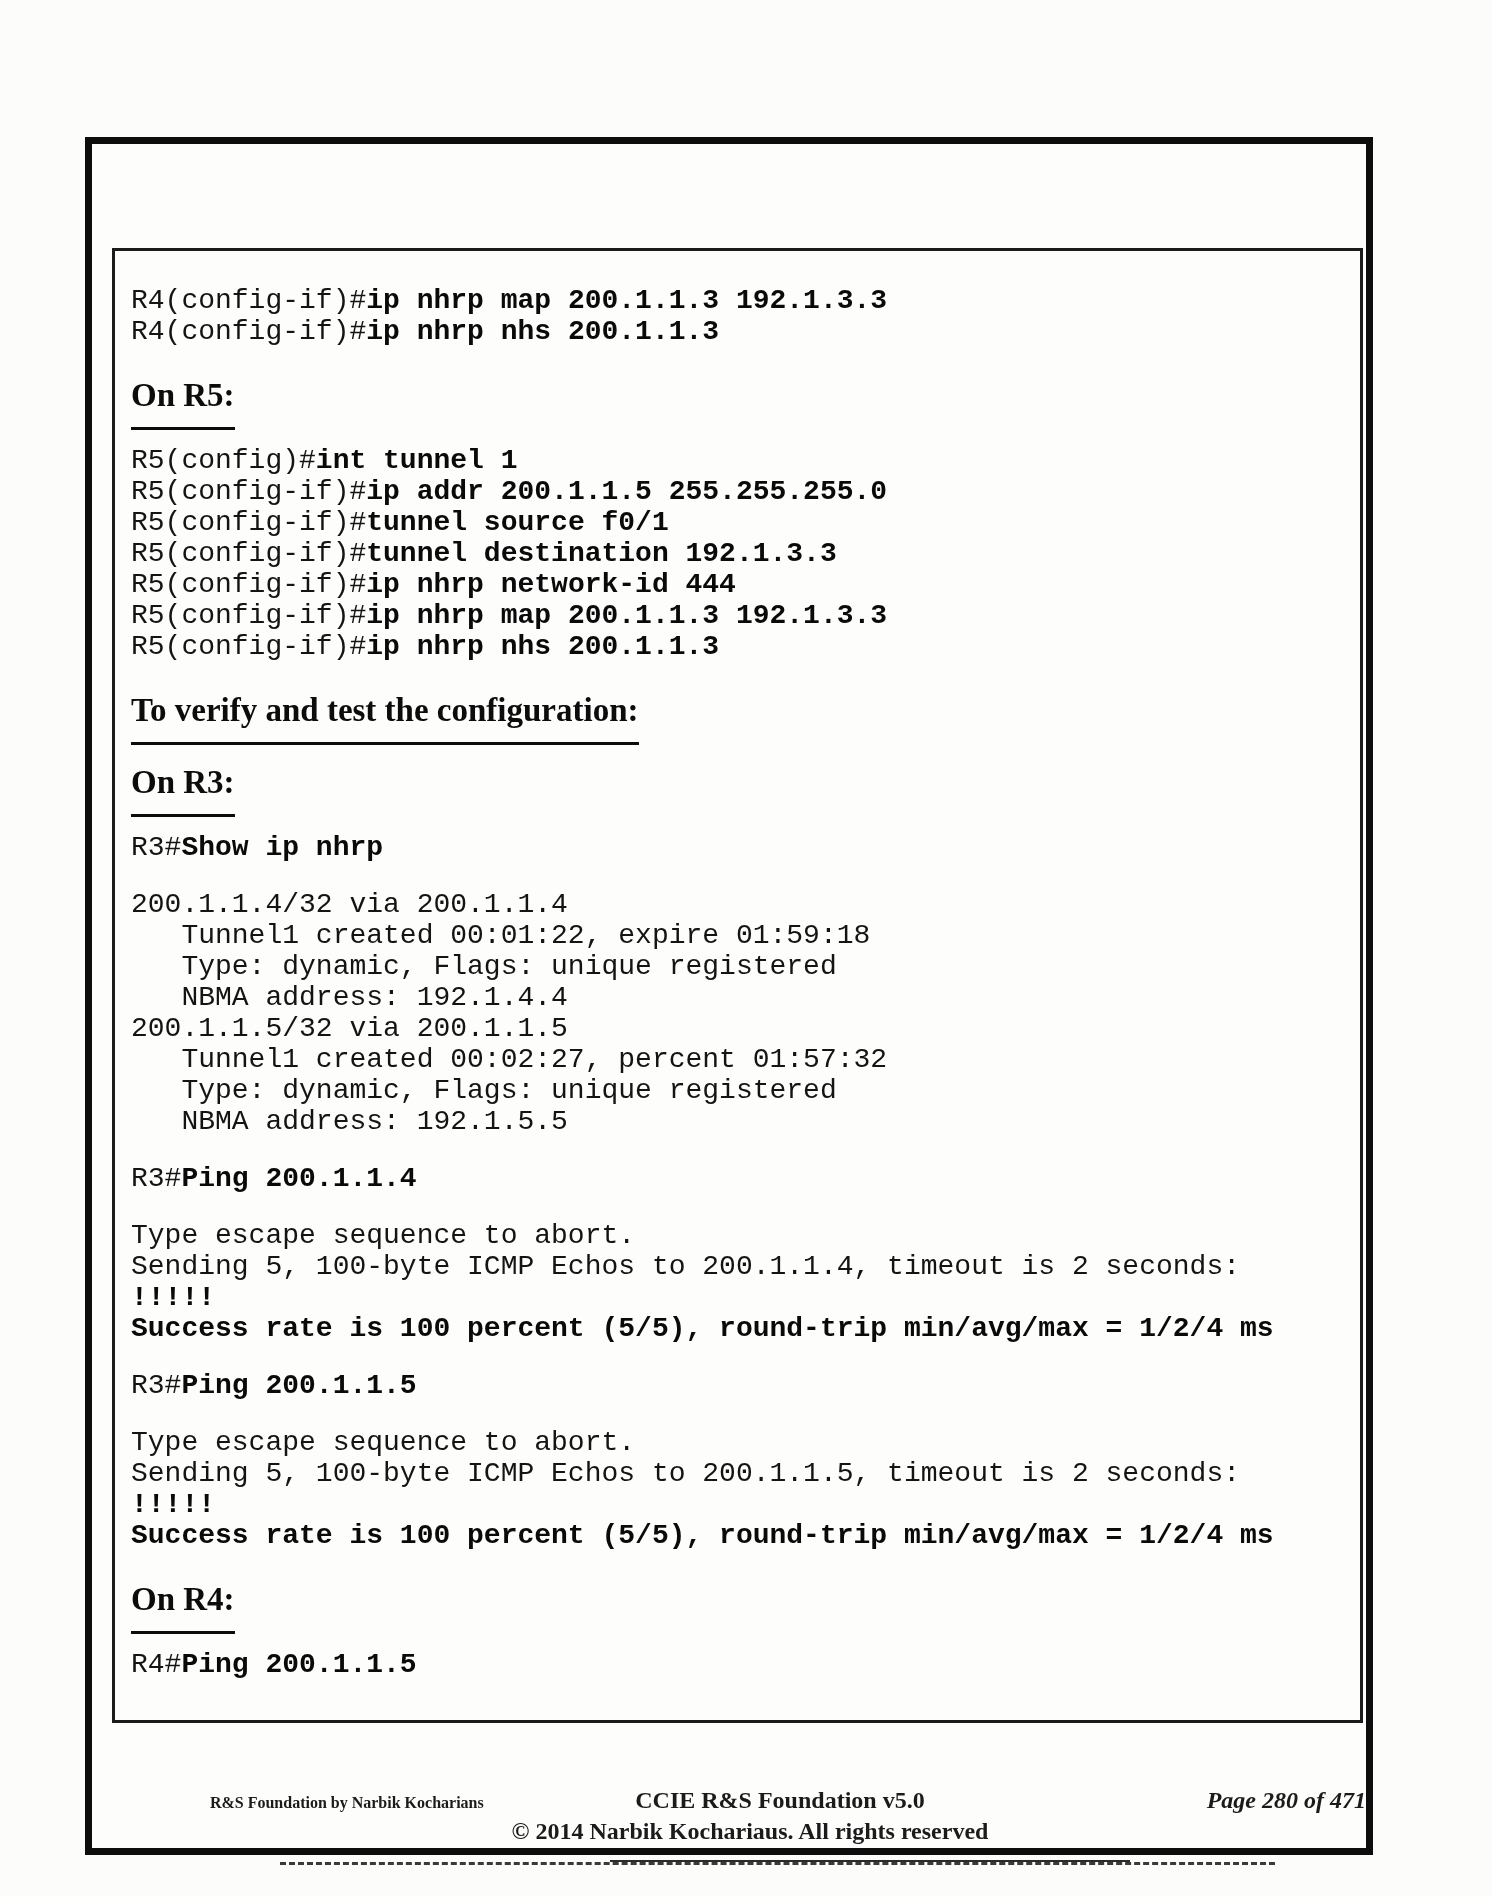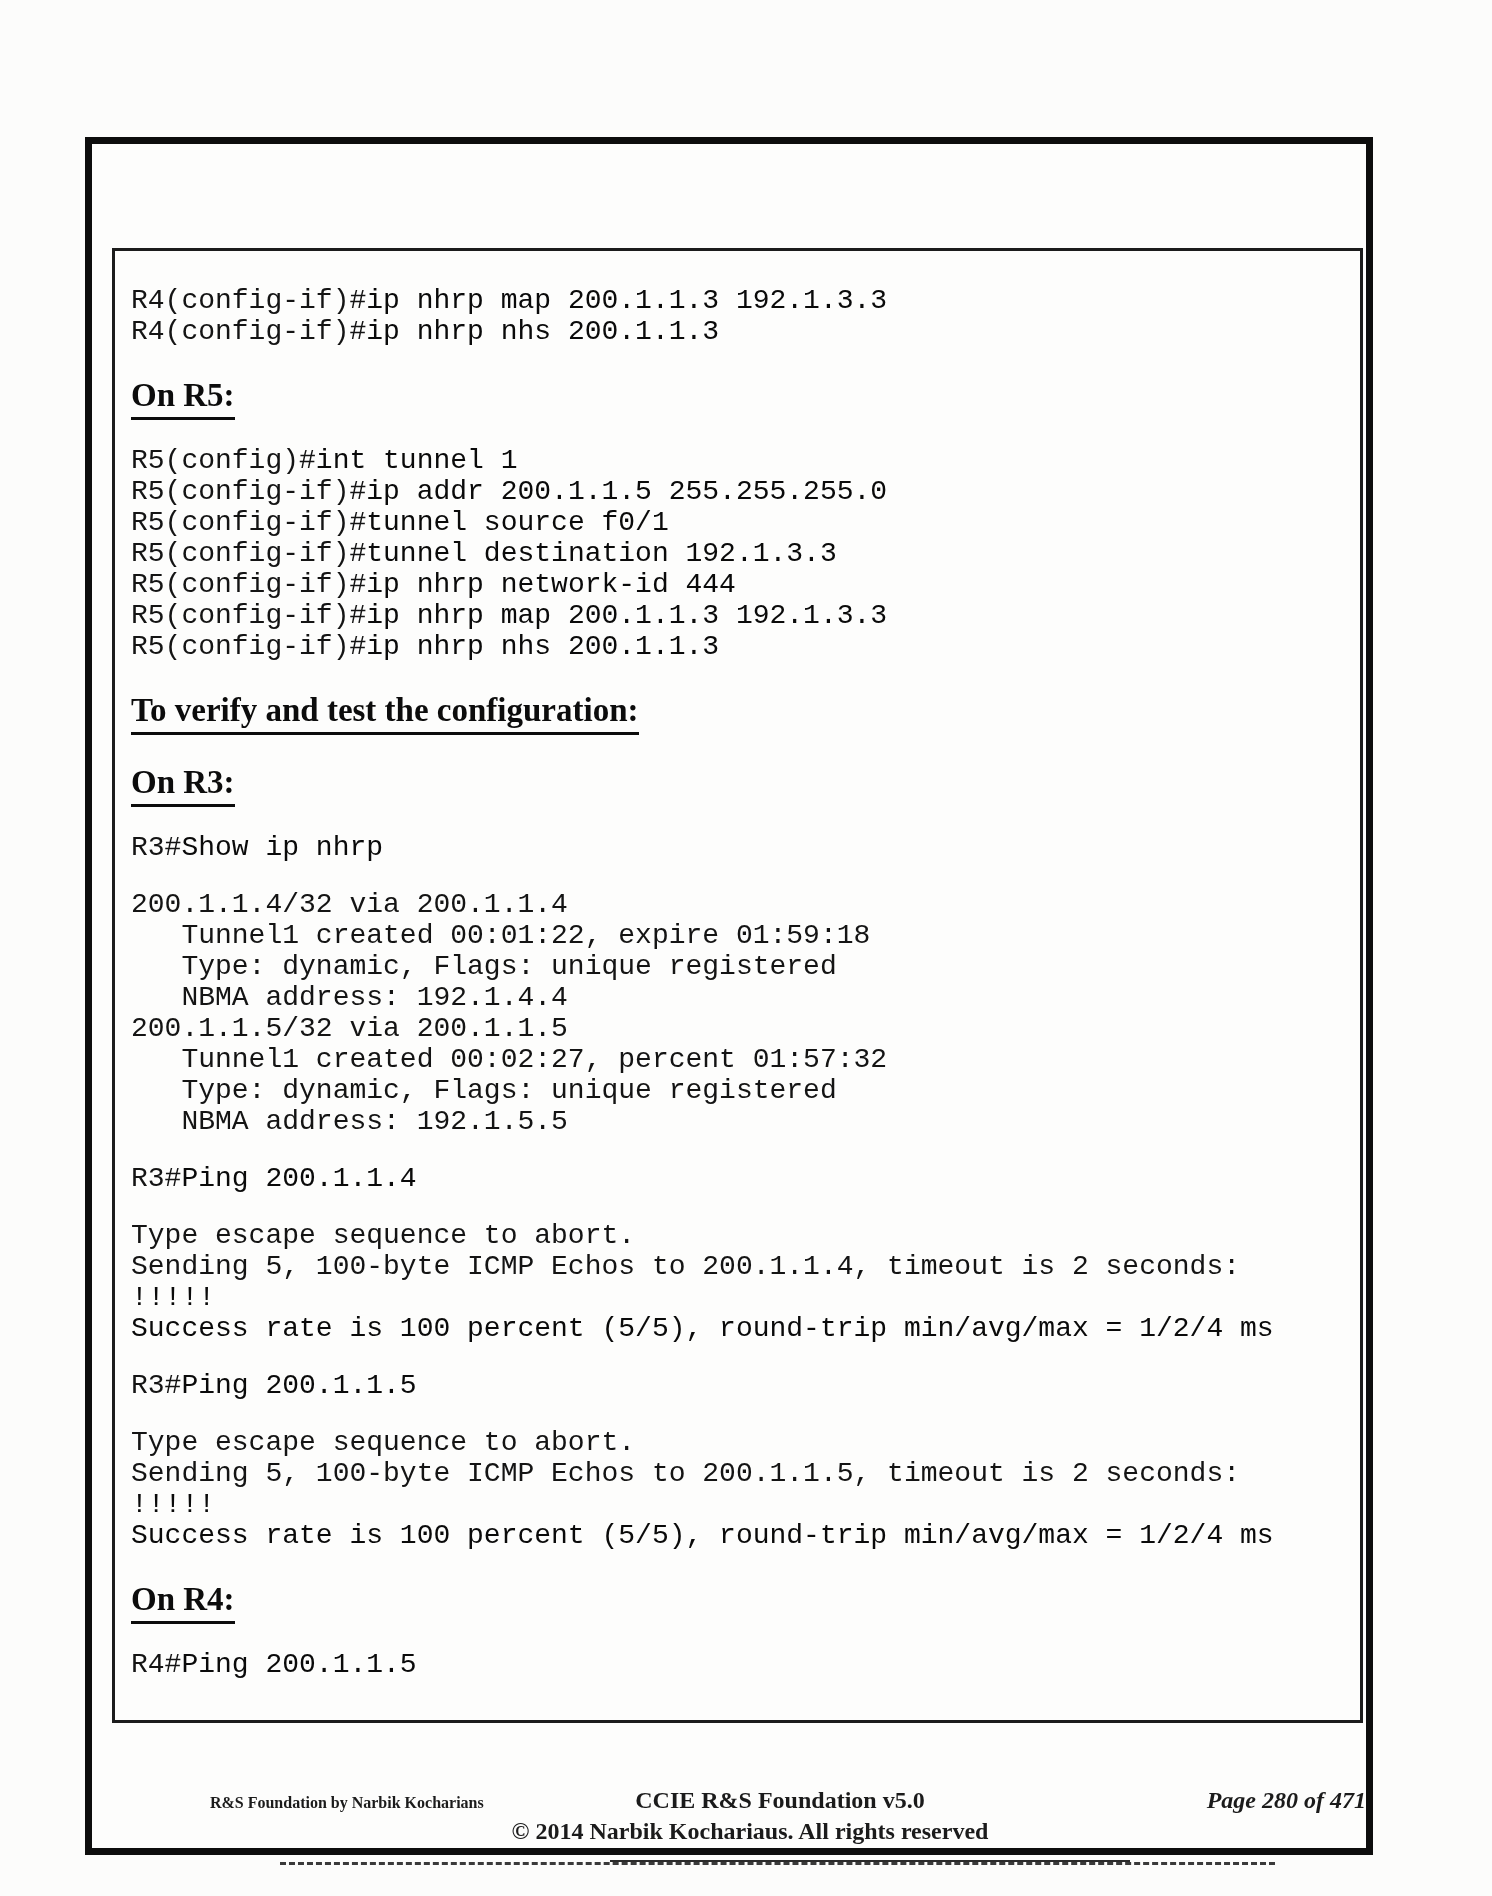--- a/index.html
+++ b/index.html
@@ -27,30 +27,30 @@
     overflow:hidden;
     background:#fdfdfc;
   }
   .console-block { margin:0 0 26px 0; }
   .console-line {
     font-family:"Liberation Mono","DejaVu Sans Mono",monospace;
     font-size:28px; line-height:31px;
     color:#141414;
     white-space:pre;
   }
-  .console-line .cmd { font-weight:normal; color:#0a0a0a;text-align:center; }
+  .console-line .cmd { font-weight:bold; color:#0a0a0a;text-align:center; }
   .heading {
     margin:4px 0 28px 0;
     font-family:"Liberation Serif","DejaVu Serif",serif;
     font-size:33px; line-height:44px;
     font-weight:bold; color:#0c0c0c;
   }
   .heading .hl {
     border-bottom:3px solid #0c0c0c;
-    padding-bottom:4px;
+    padding-bottom:14px;
   }
   .footer {
     position:absolute;
     left:0; top:1643px;
     width:100%;
     font-family:"Liberation Serif","DejaVu Serif",serif;
     font-weight:bold; color:#1b1b1b;
   }
   .footer-row { display:flex; align-items:baseline; }
   .footer-row .f-left   { flex:0 0 40%; text-align:center; font-size:16px; }

